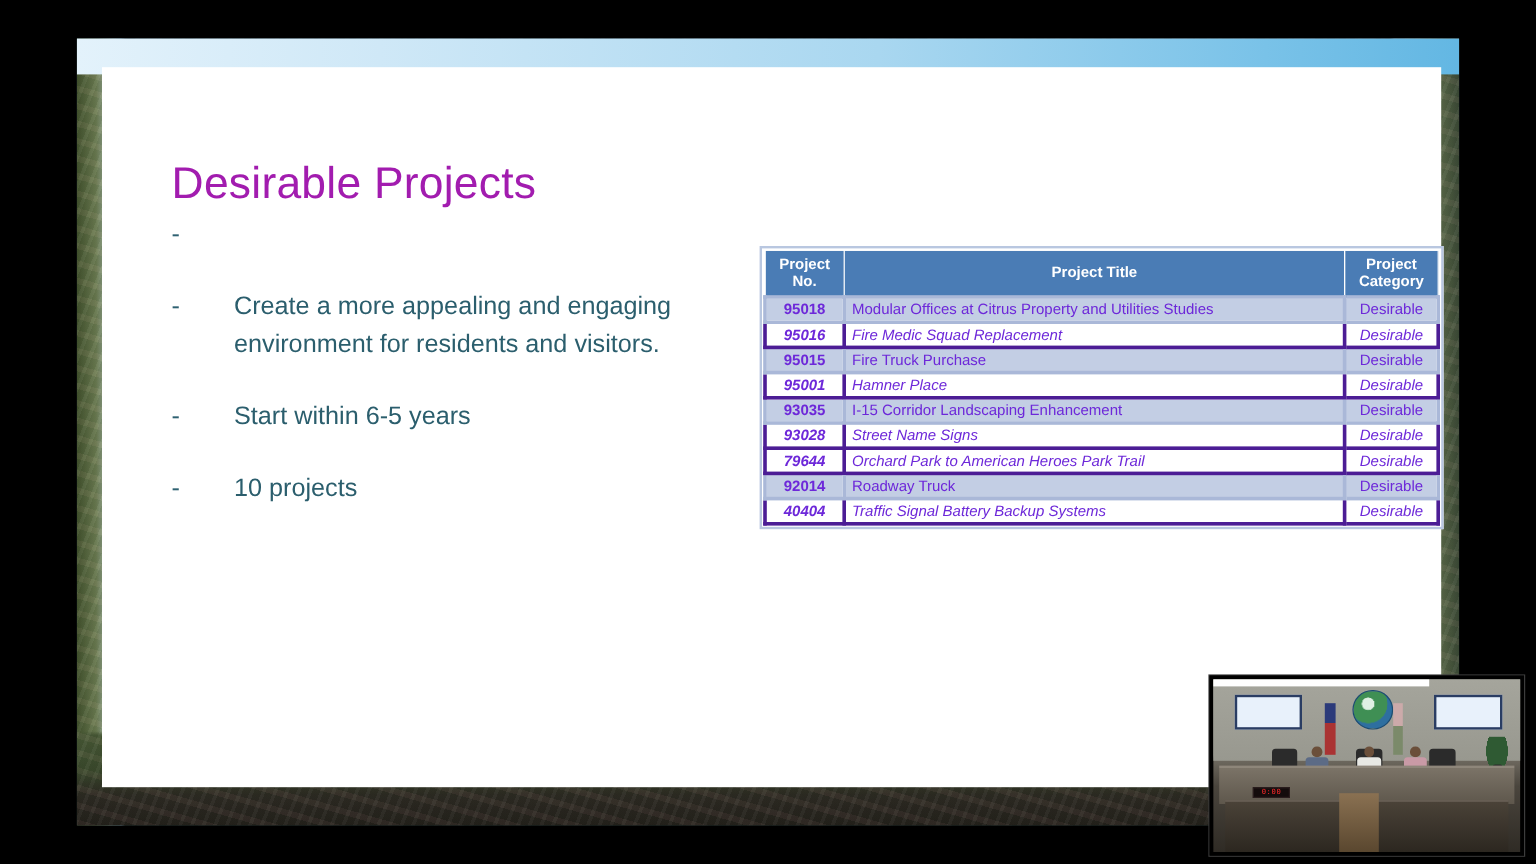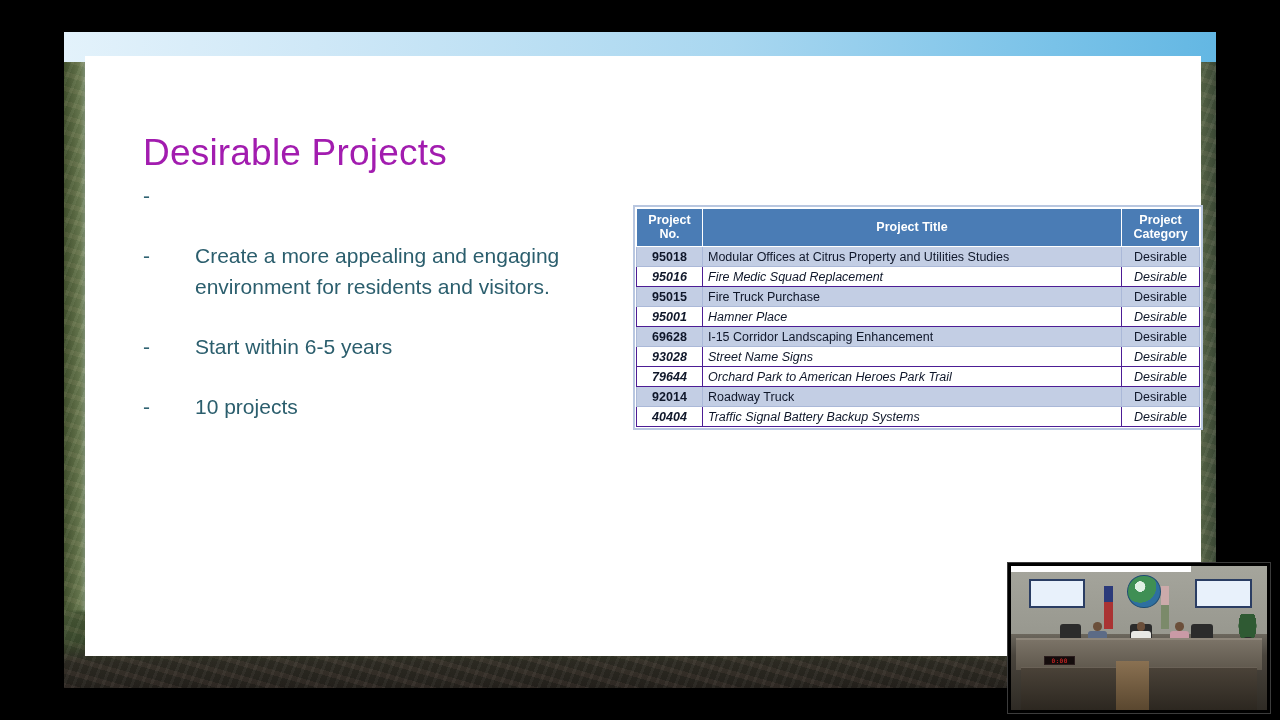--- a/index.html
+++ b/index.html
@@ -124,24 +124,24 @@
     text-align: center;
     padding: 4px 3px 5px;
     border: 1px solid #ffffff;
     line-height: 1.12;
   }
   table.proj th.c-no  { width: 66px; }
   table.proj th.c-cat { width: 78px; }
 
   table.proj td {
     font-size: 12.5px;
-    color: #0f172a;
+    color: #6d28d9;
     padding: 2px 5px;
     height: 20px;
-    border: 1px solid #4c1d95;
+    border: 3px solid #4c1d95;
     white-space: nowrap;
     overflow: hidden;
   }
   table.proj td.no  { text-align: center; font-weight: bold; }
   table.proj td.cat { text-align: center; }
   tr.alt td { background: #c3cee4; border-color: #aab8d8; }
   tr.plain td { background: #ffffff; font-style: italic; }
 
   
   .pip {
@@ -279,21 +279,21 @@
               <td class="no">95015</td>
               <td class="ttl">Fire Truck Purchase</td>
               <td class="cat">Desirable</td>
             </tr>
             <tr class="plain">
               <td class="no">95001</td>
               <td class="ttl">Hamner Place</td>
               <td class="cat">Desirable</td>
             </tr>
             <tr class="alt">
-              <td class="no">69628</td>
+              <td class="no">93035</td>
               <td class="ttl">I-15 Corridor Landscaping Enhancement</td>
               <td class="cat">Desirable</td>
             </tr>
             <tr class="plain">
               <td class="no">93028</td>
               <td class="ttl">Street Name Signs</td>
               <td class="cat">Desirable</td>
             </tr>
             <tr class="plain">
               <td class="no">79644</td>

